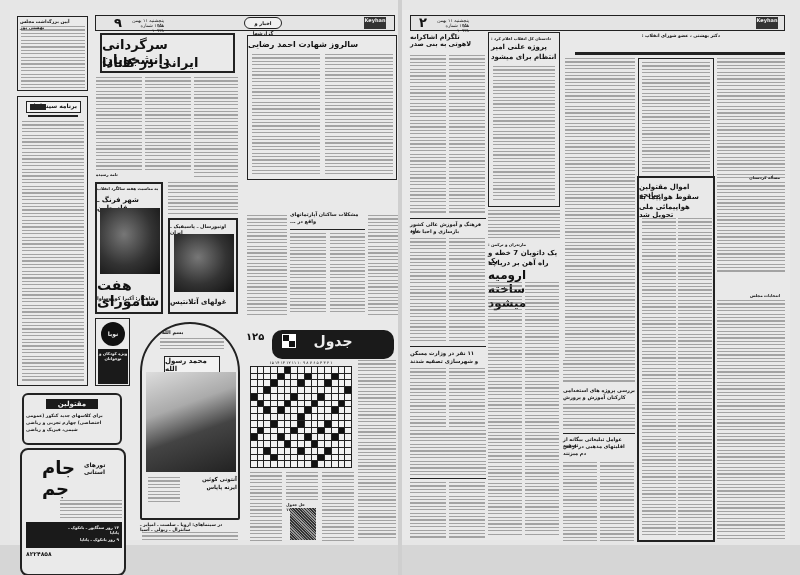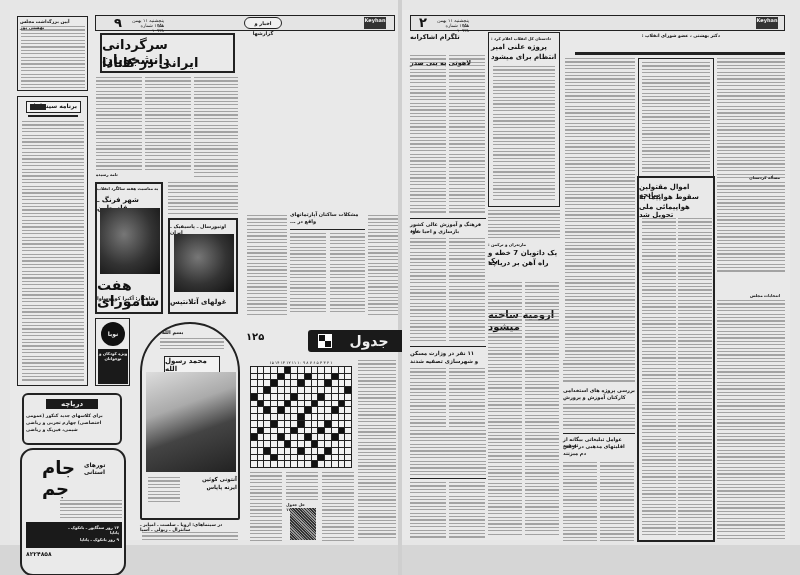--- a/index.html
+++ b/index.html
@@ -72,20 +72,25 @@
 
   <div class="box" style="left:100px; top:33px; width:135px; height:40px; border-width:2px;">
     <div class="hd" style="position:absolute; left:0; top:3px; width:100%; font-size:13px;">سرگردانی دانشجویان</div>
     <div class="hd" style="position:absolute; left:0; top:21px; width:100%; font-size:13px;">ایرانی در کانادا</div>
   </div>
   <div class="txt" style="left:96px; top:77px; width:46px; height:94px;"></div>
   <div class="txt" style="left:145px; top:77px; width:46px; height:94px;"></div>
   <div class="txt" style="left:194px; top:77px; width:44px; height:100px;"></div>
   <div class="hd tiny" style="position:absolute; left:96px; top:172px; width:50px;">نامه رسیده</div>
 
+  <div class="box thin" style="left:247px; top:35px; width:150px; height:145px;">
+    <div class="hd" style="position:absolute; left:0; top:4px; width:100%; font-size:8px;">سالروز شهادت احمد رضایی</div>
+    <div class="txt" style="left:4px; top:18px; width:68px; height:120px;"></div>
+    <div class="txt" style="left:77px; top:18px; width:68px; height:120px;"></div>
+  </div>
 
   <div class="box" style="left:95px; top:182px; width:68px; height:132px; border-width:2px;">
     <div class="hd tiny" style="position:absolute; left:0; top:2px; width:100%;">به مناسبت هفته سالگرد انقلاب</div>
     <div class="hd" style="position:absolute; left:0; top:12px; width:100%; font-size:7px;">شهر فرنگ ـ فلسطین</div>
     <div class="photo" style="left:3px; top:24px; width:60px; height:66px;"></div>
     <div class="hd" style="position:absolute; left:0; top:93px; width:100%; font-size:14px;">هفت سامورای</div>
     <div class="hd tiny" style="position:absolute; left:0; top:112px; width:100%; font-size:5px;">شاهکار: آکیرا کوروساوا</div>
   </div>
 
   <div class="box" style="left:168px; top:218px; width:70px; height:96px; border-width:2px;">
@@ -102,27 +107,27 @@
   <div class="txt" style="left:290px; top:233px; width:36px; height:82px;"></div>
   <div class="txt" style="left:330px; top:233px; width:35px; height:82px;"></div>
   <div class="txt" style="left:368px; top:215px; width:30px; height:100px;"></div>
 
   <div class="abs" style="left:95px; top:318px; width:35px; height:68px; border:1px solid #222; background:#eaeaea;">
     <div class="abs" style="left:5px; top:3px; width:24px; height:24px; border-radius:50%; background:#111; color:#eee; font-size:6px; line-height:24px; text-align:center; font-weight:bold;">نوبا</div>
     <div class="ad-dark tiny" style="left:2px; top:30px; width:30px; height:35px; padding-top:2px;">ویژه کودکان و نوجوانان</div>
   </div>
 
   <div class="box" style="left:22px; top:393px; width:100px; height:52px; border-radius:6px; border-width:2px;">
-    <div class="ad-dark" style="left:22px; top:4px; width:52px; height:10px; font-size:7px; line-height:10px;">دریاچه</div>
+    <div class="ad-dark" style="left:22px; top:4px; width:52px; height:10px; font-size:7px; line-height:10px;">مقتولین</div>
     <div class="hd" style="position:absolute; left:2px; top:18px; width:94px; font-size:4.5px;">برای کلاسهای جدید کنکور (عمومی</div>
     <div class="hd" style="position:absolute; left:2px; top:25px; width:94px; font-size:4.5px;">اختصاصی) چهارم تجربی و ریاضی</div>
     <div class="hd" style="position:absolute; left:2px; top:32px; width:94px; font-size:4.5px;">شیمی، فیزیک و ریاضی</div>
   </div>
 
-  <div class="box" style="left:20px; top:448px; width:106px; height:128px; border-radius:13px; border-width:2.5px;">
+  <div class="box" style="left:20px; top:448px; width:106px; height:128px; border-radius:8px; border-width:2.5px;">
     <div class="hd" style="position:absolute; left:20px; top:8px; width:60px; font-size:18px;">جام جم</div>
     <div class="hd" style="position:absolute; left:62px; top:12px; width:40px; font-size:6px;">تورهای استانی</div>
     <div class="txt" style="left:38px; top:50px; width:62px; height:18px;"></div>
     <div class="ad-dark" style="left:4px; top:72px; width:96px; height:26px;">
       <div class="abs tiny" style="right:3px; top:3px; width:60px; text-align:right;">
         <span>۱۳ روز</span>
         <span>سنگاپور ـ بانکوک ـ پاتایا</span>
       </div>
       <div class="abs tiny" style="right:3px; top:15px; width:60px; text-align:right;">
         <span>۹ روز</span>
@@ -138,21 +143,21 @@
     <div class="hd" style="position:absolute; left:22px; top:32px; width:56px; font-size:7px; border:1px solid #222; background:#f2f2f2;">محمد رسول الله</div>
     <div class="photo" style="left:4px; top:48px; width:90px; height:100px; background:linear-gradient(160deg,#ddd 0%,#aaa 35%,#444 60%,#222 100%);"></div>
     <div class="hd" style="position:absolute; left:40px; top:152px; width:55px; font-size:5.5px; text-align:right;">آنتونی کوئین</div>
     <div class="hd" style="position:absolute; left:40px; top:160px; width:55px; font-size:5.5px; text-align:right;">ایرنه پاپاس</div>
     <div class="txt" style="left:6px; top:153px; width:32px; height:25px;"></div>
   </div>
   <div class="hd" style="position:absolute; left:140px; top:522px; width:100px; font-size:4.5px;">در سینماهای: اروپا ـ سلست ـ امپایر ـ سانترال ـ ریولی ـ آسیا</div>
   <div class="txt" style="left:142px; top:532px; width:96px; height:10px;"></div>
 
   <div class="abs" style="left:246px; top:330px; width:20px; height:14px; font-size:10px; font-weight:bold; line-height:14px;">۱۲۵</div>
-  <div class="ad-dark" style="left:272px; top:330px; width:122px; height:22px; border-radius:3px; font-size:14px; line-height:22px;margin-left:36px;">
+  <div class="ad-dark" style="left:272px; top:330px; width:122px; height:29px; border-radius:10px; font-size:14px; line-height:22px;">
     <span>جدول</span>
     <span class="abs" style="left:10px; top:4px; width:14px; height:14px; background:#fff; border:1px solid #fff;">
       <span class="abs" style="left:0; top:0; width:6px; height:6px; background:#111;"></span>
       <span class="abs" style="right:0; bottom:0; width:6px; height:6px; background:#111;"></span>
     </span>
   </div>
   <div class="abs tiny" style="left:250px; top:360px; width:102px; text-align:center; font-size:4px;">۱۵ ۱۴ ۱۳ ۱۲ ۱۱ ۱۰ ۹ ۸ ۷ ۶ ۵ ۴ ۳ ۲ ۱</div>
   <div class="crossword" id="xw" style="left:250px; top:366px; width:102px; height:102px; grid-template-columns:repeat(15,1fr); grid-template-rows:repeat(15,1fr);">
       <div></div>
       <div></div>
@@ -429,34 +434,34 @@
   <div class="txt" style="left:563px; top:360px; width:72px; height:24px;"></div>
 
   <div class="box thin" style="left:488px; top:32px; width:72px; height:175px; background:transparent;">
     <div class="hd tiny" style="position:absolute; left:2px; top:3px; width:66px;">دادستان کل انقلاب اعلام کرد :</div>
     <div class="hd" style="position:absolute; left:2px; top:10px; width:66px; font-size:7px;">پروژه علنی امیر</div>
     <div class="hd" style="position:absolute; left:2px; top:20px; width:66px; font-size:7px;">انتظام برای میشود</div>
     <div class="txt" style="left:4px; top:33px; width:62px; height:136px;"></div>
   </div>
 
   <div class="hd" style="position:absolute; left:410px; top:34px; width:74px; font-size:6.5px;">تلگرام اشاکرانه</div>
-  <div class="hd" style="position:absolute; left:410px; top:60px; width:74px; font-size:6.5px;">لاهوتی به بنی صدر</div>
+  <div class="hd" style="position:absolute; left:410px; top:41px; width:74px; font-size:6.5px;">لاهوتی به بنی صدر</div>
   <div class="txt" style="left:410px; top:55px; width:36px; height:160px;"></div>
   <div class="txt" style="left:449px; top:55px; width:36px; height:160px;"></div>
 
   <div class="rule" style="left:410px; top:218px; width:76px; height:1px;"></div>
   <div class="hd" style="position:absolute; left:410px; top:222px; width:76px; font-size:5px;">فرهنگ و آموزش عالی کشور باید</div>
   <div class="hd" style="position:absolute; left:410px; top:229px; width:76px; font-size:5px;">بازسازی و احیا شود</div>
   <div class="txt" style="left:410px; top:238px; width:36px; height:105px;"></div>
   <div class="txt" style="left:449px; top:238px; width:36px; height:105px;"></div>
 
   <div class="hd tiny" style="position:absolute; left:488px; top:242px; width:72px;">مازندران و ترکمن :</div>
   <div class="hd" style="position:absolute; left:488px; top:249px; width:72px; font-size:7px;">یک داتوبان 7 خطه و یک</div>
   <div class="hd" style="position:absolute; left:488px; top:259px; width:72px; font-size:7px;">راه آهن بر دریاچه</div>
-  <div class="hd" style="position:absolute; left:488px; top:269px; width:72px; font-size:10px;margin-top:40px;">ارومیه ساخته میشود</div>
+  <div class="hd" style="position:absolute; left:488px; top:269px; width:72px; font-size:12px;">ارومیه ساخته میشود</div>
   <div class="txt" style="left:488px; top:282px; width:34px; height:255px;"></div>
   <div class="txt" style="left:525px; top:282px; width:34px; height:255px;"></div>
   <div class="txt" style="left:488px; top:210px; width:72px; height:28px;"></div>
 
   <div class="rule" style="left:410px; top:346px; width:76px; height:1px;"></div>
   <div class="hd" style="position:absolute; left:410px; top:350px; width:76px; font-size:5.5px;">۱۱ نفر در وزارت مسکن</div>
   <div class="hd" style="position:absolute; left:410px; top:358px; width:76px; font-size:5.5px;">و شهرسازی تصفیه شدند</div>
   <div class="txt" style="left:410px; top:368px; width:36px; height:60px;"></div>
   <div class="txt" style="left:449px; top:368px; width:36px; height:60px;"></div>
   <div class="rule" style="left:410px; top:478px; width:76px; height:1px;"></div>

